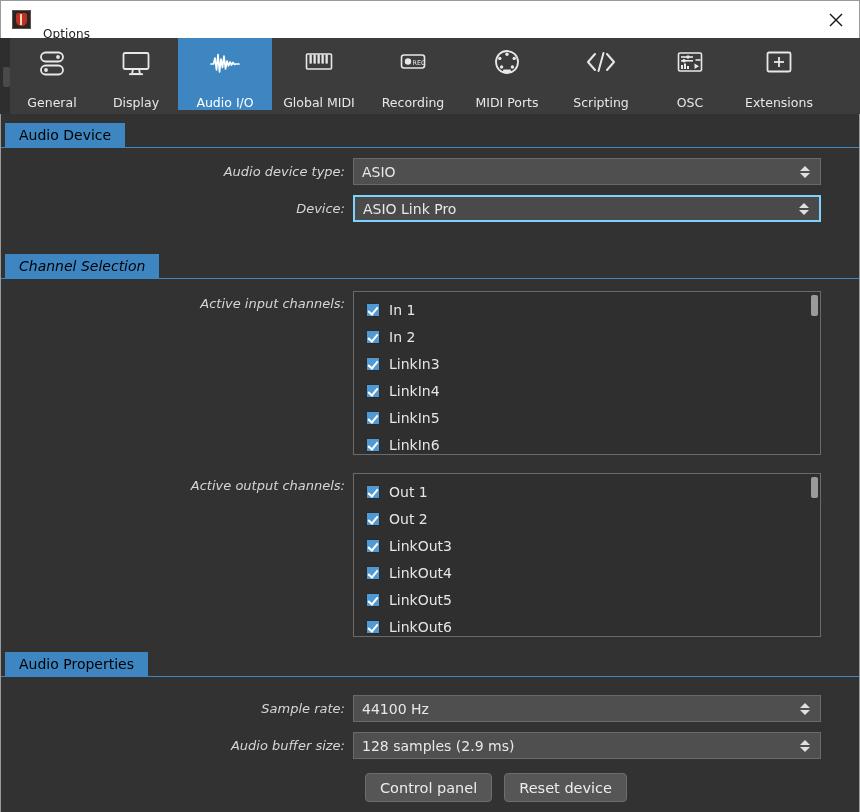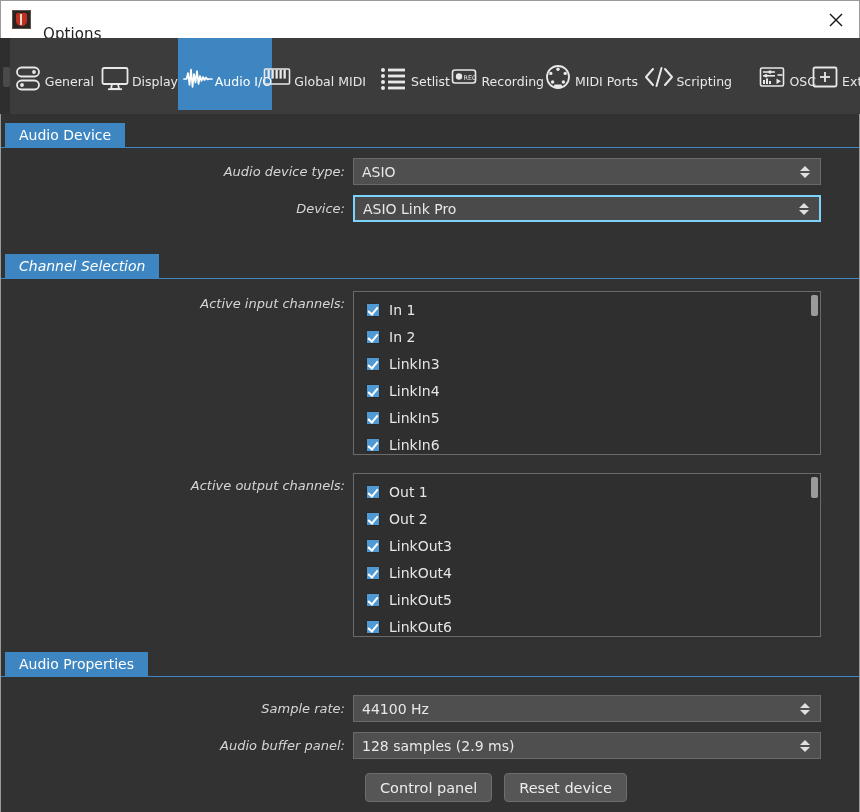--- a/index.html
+++ b/index.html
@@ -45,21 +45,21 @@
     border-radius: 2px 2px 5px 5px;
   }
   .app-icon::after {
     content: "";
     position: absolute; left: 7px; top: 3px;
     width: 2px; height: 11px;
     background: #e8d8c8;
   }
   .title-text {
     margin-left: 12px;
-    font-size: 15px;
+    font-size: 12px;
     color: #222222;
     letter-spacing: .1px;
     margin-top: 28px;
   }
   .close-btn {
     position: absolute; right: 0; top: 0;
     width: 46px; height: 37px;
     display: flex; align-items: center; justify-content: center;
     cursor: pointer;
   }
@@ -83,22 +83,22 @@
   .toolbar-edge::after {
     content: "";
     position: absolute; left: 3px; top: 29px;
     width: 7px; height: 20px;
     background: #4a4a4a;
     border-radius: 2px;
   }
   .tabs { display: flex; align-items: flex-start; }
   .tab {
     width: 84px; height: 72px;
-    display: flex; flex-direction: row;
-    align-items: center; justify-content: flex-end;
+    display: flex; flex-direction: column;
+    align-items: center; justify-content: space-between;
     padding-top: 9px;
     box-sizing: border-box;
     cursor: pointer;
     color: #e2e2e2;
   }
   .tab.wide { width: 94px; }
   .tab.selected { background: #3e86c1; }
   .tab .ticon {
     height: 34px;
     display: flex; align-items: center; justify-content: center;
@@ -122,21 +122,21 @@
   }
   .section-head {
     position: relative;
     height: 25px;
     margin-top: 9px;
   }
   .section-head .tabpill {
     position: absolute; left: 4px; top: 0;
     height: 24px;
     background: #3e86c1;
-    color: #ffffff;
+    color: #000000;
     font-size: 14px;
     display: flex; align-items: center;
     padding: 0 14px 0 14px;
     box-sizing: border-box;
   }
   .section-head .rule {
     position: absolute; left: 0; right: 0; bottom: 0;
     height: 1px; background: #3e86c1;
   }
 
@@ -314,35 +314,20 @@
               <g fill="#e8e8e8" stroke="none">
                 <rect x="7.5" y="5.6" width="2.3" height="9"></rect>
                 <rect x="11.5" y="5.6" width="2.3" height="9"></rect>
                 <rect x="15.5" y="5.6" width="2.3" height="9"></rect>
                 <rect x="19.5" y="5.6" width="2.3" height="9"></rect>
                 <rect x="23.5" y="5.6" width="2.3" height="9"></rect>
               </g>
             </svg>
           </div>
           <div class="tlabel">Global MIDI</div>
-        </div>
-        <div class="tab">
-          <div class="ticon">
-            <svg width="34" height="30" viewBox="0 0 34 30" fill="#e8e8e8">
-              <circle cx="6" cy="6" r="2"></circle>
-              <rect x="11" y="4.6" width="17" height="2.8"></rect>
-              <circle cx="6" cy="12" r="2"></circle>
-              <rect x="11" y="10.6" width="17" height="2.8"></rect>
-              <circle cx="6" cy="18" r="2"></circle>
-              <rect x="11" y="16.6" width="17" height="2.8"></rect>
-              <circle cx="6" cy="24" r="2"></circle>
-              <rect x="11" y="22.6" width="17" height="2.8"></rect>
-            </svg>
-          </div>
-          <div class="tlabel">Setlist</div>
         </div>
         <div class="tab wide">
           <div class="ticon">
             <svg width="34" height="30" viewBox="0 0 34 30" fill="none" stroke="#e8e8e8" stroke-width="1.6">
               <rect x="5.5" y="6" width="23" height="13" rx="2.5"></rect>
               <circle cx="12" cy="12.5" r="3.2" fill="#e8e8e8" stroke="none"></circle>
               <text x="16.5" y="15.6" font-size="6.4" font-family="DejaVu Sans, sans-serif" fill="#e8e8e8" stroke="none">REC</text>
             </svg>
           </div>
           <div class="tlabel">Recording</div>
@@ -519,21 +504,21 @@
       <div class="combo">
         <span class="cval">44100 Hz</span>
         <span class="arrows">
             <i class="up"></i>
             <i class="dn"></i>
           </span>
       </div>
     </div>
 
     <div class="field-row">
-      <div class="field-label">Audio buffer panel:</div>
+      <div class="field-label">Audio buffer size:</div>
       <div class="combo">
         <span class="cval">128 samples (2.9 ms)</span>
         <span class="arrows">
             <i class="up"></i>
             <i class="dn"></i>
           </span>
       </div>
     </div>
 
     <div class="btn-row">

